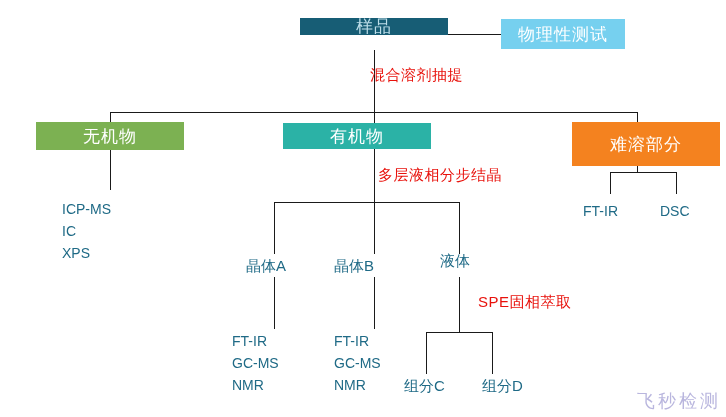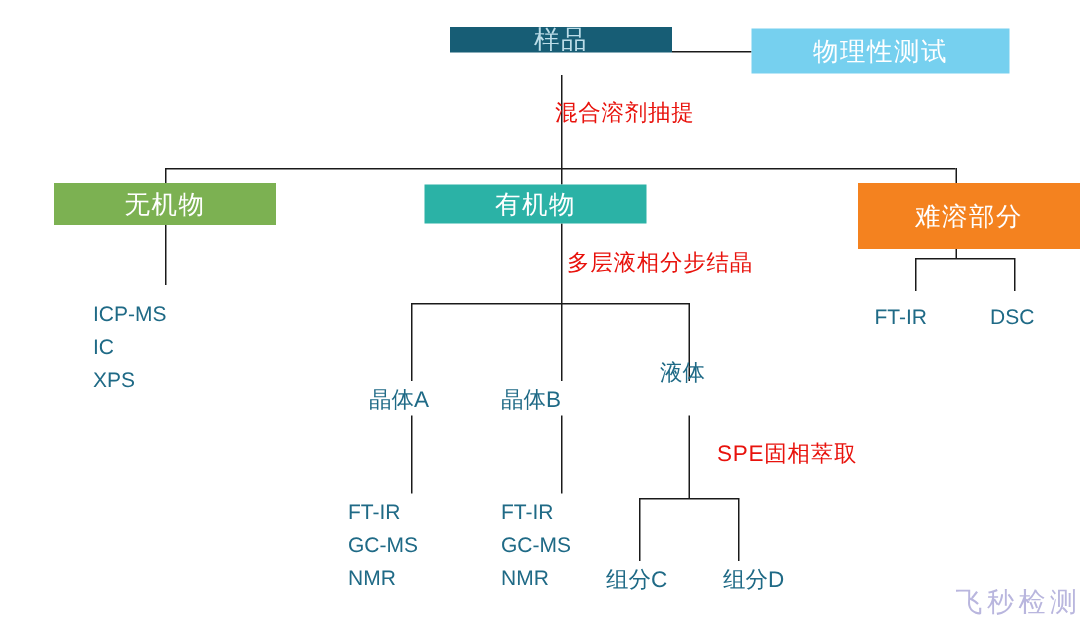--- a/index.html
+++ b/index.html
@@ -20,21 +20,21 @@
     display: flex;
     align-items: center;
     justify-content: center;
     color: #ffffff;
     font-size: 17px;
     letter-spacing: 1px;
     box-sizing: border-box;
     z-index: 3;
   }
   .box-sample      { left: 300px; top: 18px;  width: 148px; height: 17px; background: #175d75; color:#bcdde8; }
-  .box-physical    { left: 501px; top: 19px;  width: 172px; height: 30px; background: #76d0ef; color:#ffffff; }
+  .box-physical    { left: 501px; top: 19px;  width: 124px; height: 30px; background: #76d0ef; color:#ffffff; }
   .box-inorganic   { left: 36px;  top: 122px; width: 148px; height: 28px; background: #7cb152; }
   .box-organic     { left: 283px; top: 123px; width: 148px; height: 26px; background: #2bb2a6; }
   .box-insoluble   { left: 572px; top: 122px; width: 148px; height: 44px; background: #f4821f; }
 
   .line {
     position: absolute;
     background: #1a1a1a;
     z-index: 1;
   }
   .vline { width: 1px; }
@@ -112,21 +112,21 @@
   <div class="line hline" style="left:426px; top:332px; width:66px;"></div>
   <div class="line vline" style="left:426px; top:332px; height:42px;"></div>
   <div class="line vline" style="left:492px; top:332px; height:42px;"></div>
 
   <div class="red-label" style="left:370px; top:66px;">混合溶剂抽提</div>
   <div class="red-label" style="left:378px; top:166px;">多层液相分步结晶</div>
   <div class="red-label" style="left:478px; top:293px;">SPE固相萃取</div>
 
   <div class="node-label" style="left:246px; top:257px;">晶体A</div>
   <div class="node-label" style="left:334px; top:257px;">晶体B</div>
-  <div class="node-label" style="left:440px; top:239px;">液体</div>
+  <div class="node-label" style="left:440px; top:252px;">液体</div>
   <div class="node-label" style="left:404px; top:377px;">组分C</div>
   <div class="node-label" style="left:482px; top:377px;">组分D</div>
 
   <div class="list" style="left:62px; top:198px;">
     <div>ICP-MS</div>
     <div>IC</div>
     <div>XPS</div>
   </div>
 
   <div class="list" style="left:232px; top:330px;">

